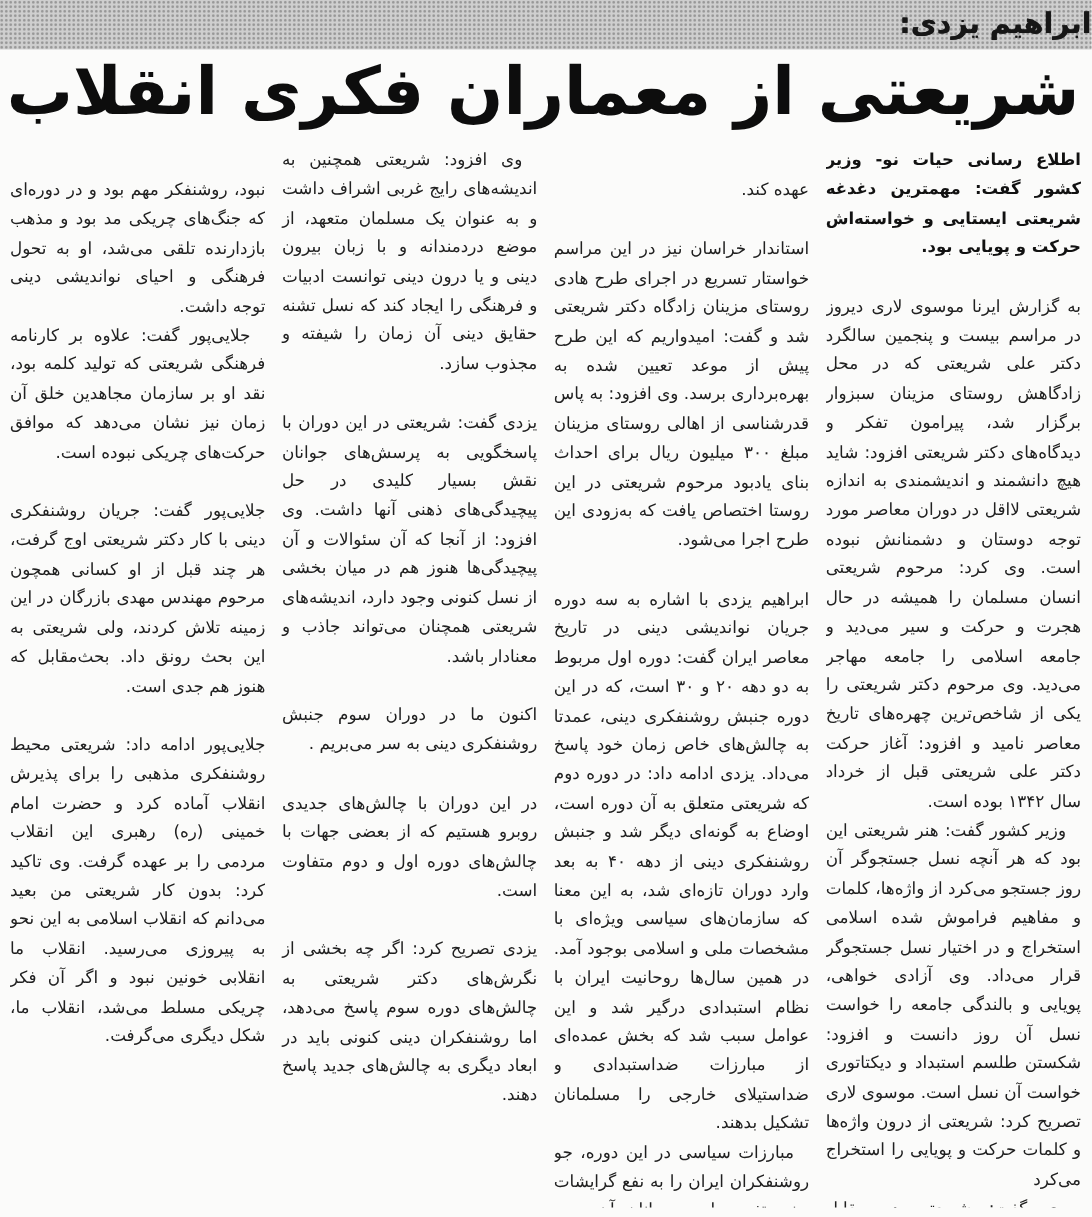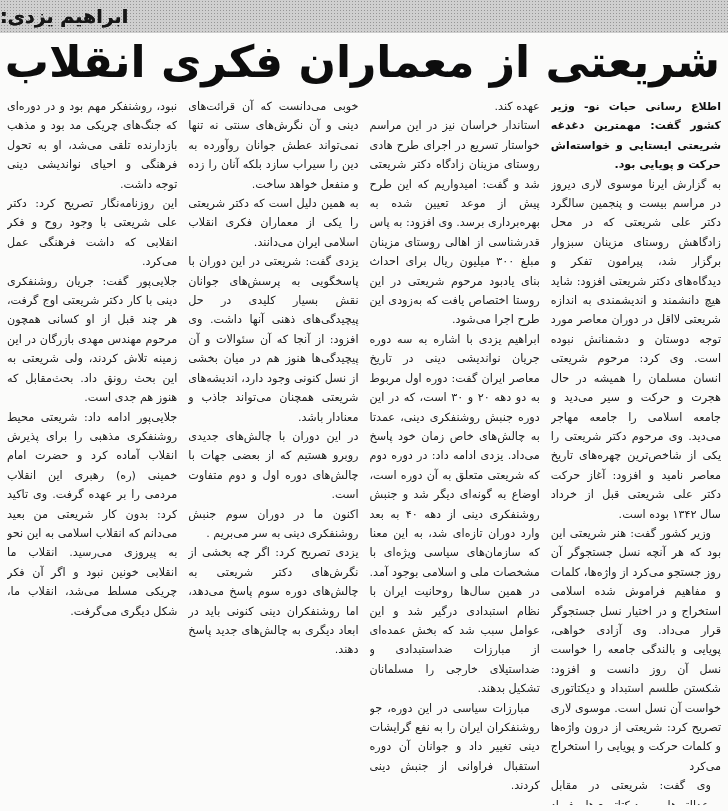--- a/index.html
+++ b/index.html
@@ -11,21 +11,21 @@
   html,body{width:728px;height:811px;overflow:hidden;}
   body{
     background:var(--paper);
     color:var(--ink);
     font-family:"DejaVu Sans", sans-serif;
     direction:rtl;
   }
   .page{width:728px;height:811px;overflow:hidden;position:relative;}
   .kicker-bar{
     height:33px;
-    display:flex;align-items:center;justify-content:flex-end;
+    display:flex;align-items:center;justify-content:flex-start;
     background-color:var(--kicker-bar-bg);
     background-image:radial-gradient(circle,#969696 0.8px,transparent 0.9px);
     background-size:3px 3px;
   }
   .kicker{
     font-size:19px;font-weight:bold;color:#161616;
     letter-spacing:0;line-height:1;
     text-shadow:0 0 0.5px #161616;
   }
   .headline{
@@ -56,21 +56,21 @@
     text-align:justify;
     color:#202020;
     text-indent:10px;
   }
   .col p.lead{
     font-weight:bold;
     text-indent:0;
     font-size:11px;
     color:#111;
   }
-  .col p.cont{text-indent:0;}
+  .col p.cont{text-indent:0;margin-top:20px;}
 </style>
 </head>
 <body>
 
 <div class="page">
 
   <header class="kicker-bar">
     <span class="kicker">ابراهیم یزدی:</span>
   </header>
 
@@ -88,31 +88,30 @@
 
     <section class="col">
       <p class="cont">عهده کند.</p>
       <p class="cont">استاندار خراسان نیز در این مراسم خواستار تسریع در اجرای طرح هادی روستای مزینان زادگاه دکتر شریعتی شد و گفت: امیدواریم که این طرح پیش از موعد تعیین شده به بهره‌برداری برسد. وی افزود: به پاس قدرشناسی از اهالی روستای مزینان مبلغ ۳۰۰ میلیون ریال برای احداث بنای یادبود مرحوم شریعتی در این روستا اختصاص یافت که به‌زودی این طرح اجرا می‌شود.</p>
       <p class="cont">ابراهیم یزدی با اشاره به سه دوره جریان نواندیشی دینی در تاریخ معاصر ایران گفت: دوره اول مربوط به دو دهه ۲۰ و ۳۰ است، که در این دوره جنبش روشنفکری دینی، عمدتا به چالش‌های خاص زمان خود پاسخ می‌داد. یزدی ادامه داد: در دوره دوم که شریعتی متعلق به آن دوره است، اوضاع به گونه‌ای دیگر شد و جنبش روشنفکری دینی از دهه ۴۰ به بعد وارد دوران تازه‌ای شد، به این معنا که سازمان‌های سیاسی ویژه‌ای با مشخصات ملی و اسلامی بوجود آمد. در همین سال‌ها روحانیت ایران با نظام استبدادی درگیر شد و این عوامل سبب شد که بخش عمده‌ای از مبارزات ضداستبدادی و ضداستیلای خارجی را مسلمانان تشکیل بدهند.</p>
       <p>مبارزات سیاسی در این دوره، جو روشنفکران ایران را به نفع گرایشات دینی تغییر داد و جوانان آن دوره استقبال فراوانی از جنبش دینی کردند.</p>
 
     </section>
 
     <section class="col">
-      <p class="cont">خوبی می‌دانست که آن قرائت‌های دینی و آن نگرش‌های سنتی نه تنها نمی‌تواند عطش جوانان روآورده به دین را سیراب سازد بلکه آنان را زده و منفعل خواهد ساخت.</p>
-      <p class="cont">به همین دلیل است که دکتر شریعتی را یکی از معماران فکری انقلاب اسلامی ایران می‌دانند.</p>
+      <p>وی افزود: شریعتی همچنین به اندیشه‌های رایج غربی اشراف داشت و به عنوان یک مسلمان متعهد، از موضع دردمندانه و با زبان بیرون دینی و یا درون دینی توانست ادبیات و فرهنگی را ایجاد کند که نسل تشنه حقایق دینی آن زمان را شیفته و مجذوب سازد.</p>
       <p class="cont">یزدی گفت: شریعتی در این دوران با پاسخگویی به پرسش‌های جوانان نقش بسیار کلیدی در حل پیچیدگی‌های ذهنی آنها داشت. وی افزود: از آنجا که آن سئوالات و آن پیچیدگی‌ها هنوز هم در میان بخشی از نسل کنونی وجود دارد، اندیشه‌های شریعتی همچنان می‌تواند جاذب و معنادار باشد.</p>
+      <p class="cont">اکنون ما در دوران سوم جنبش روشنفکری دینی به سر می‌بریم .</p>
       <p class="cont">در این دوران با چالش‌های جدیدی روبرو هستیم که از بعضی جهات با چالش‌های دوره اول و دوم متفاوت است.</p>
-      <p class="cont">اکنون ما در دوران سوم جنبش روشنفکری دینی به سر می‌بریم .</p>
       <p class="cont">یزدی تصریح کرد: اگر چه بخشی از نگرش‌های دکتر شریعتی به چالش‌های دوره سوم پاسخ می‌دهد، اما روشنفکران دینی کنونی باید در ابعاد دیگری به چالش‌های جدید پاسخ دهند.</p>
 
     </section>
 
     <section class="col">
       <p class="cont">نبود، روشنفکر مهم بود و در دوره‌ای که جنگ‌های چریکی مد بود و مذهب بازدارنده تلقی می‌شد، او به تحول فرهنگی و احیای نواندیشی دینی توجه داشت.</p>
-      <p class="cont">این روزنامه‌نگار تصریح کرد: دکتر علی شریعتی با وجود روح و فکر انقلابی که داشت فرهنگی عمل می‌کرد.</p>
+      <p>جلایی‌پور گفت: علاوه بر کارنامه فرهنگی شریعتی که تولید کلمه بود، نقد او بر سازمان مجاهدین خلق آن زمان نیز نشان می‌دهد که موافق حرکت‌های چریکی نبوده است.</p>
       <p class="cont">جلایی‌پور گفت: جریان روشنفکری دینی با کار دکتر شریعتی اوج گرفت، هر چند قبل از او کسانی همچون مرحوم مهندس مهدی بازرگان در این زمینه تلاش کردند، ولی شریعتی به این بحث رونق داد. بحث‌مقابل که هنوز هم جدی است.</p>
       <p class="cont">جلایی‌پور ادامه داد: شریعتی محیط روشنفکری مذهبی را برای پذیرش انقلاب آماده کرد و حضرت امام خمینی (ره) رهبری این انقلاب مردمی را بر عهده گرفت. وی تاکید کرد: بدون کار شریعتی من بعید می‌دانم که انقلاب اسلامی به این نحو به پیروزی می‌رسید. انقلاب ما انقلابی خونین نبود و اگر آن فکر چریکی مسلط می‌شد، انقلاب ما، شکل دیگری می‌گرفت.</p>
 
     </section>
 
   </main>
 </div>
 
 </body></html>

